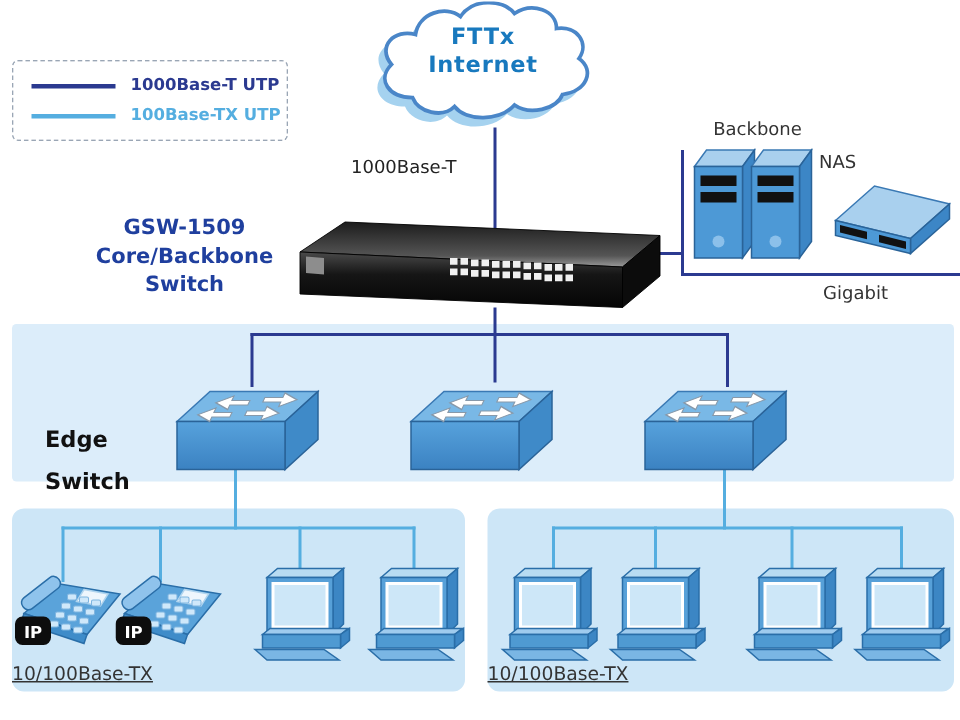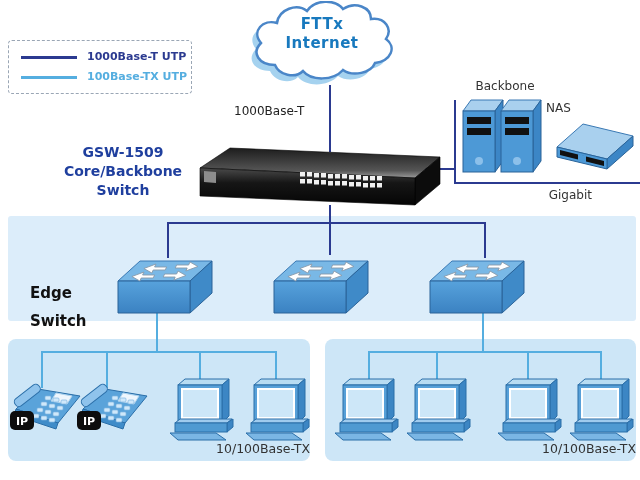--- a/index.html
+++ b/index.html
@@ -23,21 +23,21 @@
   #cloud-label{left:262px;top:15px;width:120px;text-align:center;font-size:15px;font-weight:bold;
                color:var(--cloud-text);line-height:19px;letter-spacing:0.5px;}
   #uplink-label{left:234px;top:104px;width:82px;text-align:left;font-size:12px;color:#222;}
   #gsw-label{left:48px;top:143px;width:150px;text-align:center;font-size:14px;font-weight:bold;
              color:var(--core-label);line-height:19px;}
   #servers-label{left:455px;top:79px;width:100px;text-align:center;}
   #nas-label{left:546px;top:101px;width:62px;text-align:left;}
   #gigabit-label{left:516px;top:188px;width:76px;text-align:right;}
   #edge-label{left:30px;top:246px;width:110px;font-size:15px;font-weight:bold;
               color:var(--edge-text);line-height:28px;margin-top:33px;}
-  .lan-label{top:441px;text-align:right;font-size:12.5px;color:var(--text-dark);}
+  .lan-label{top:441px;text-align:left;font-size:12.5px;color:var(--text-dark);text-decoration:underline;}
   #lan-label-left{left:8px;width:302px;}
   #lan-label-right{left:325px;width:311px;}
   
   #edge-band{left:8px;top:216px;width:628px;height:105px;background:var(--band-bg);border-radius:3px;}
   .lan-panel{top:339px;height:122px;background:var(--panel-bg);border-radius:8px;}
   #lan-panel-left{left:8px;width:302px;}
   #lan-panel-right{left:325px;width:311px;}
   svg{display:block;}
 </style>
 </head>

